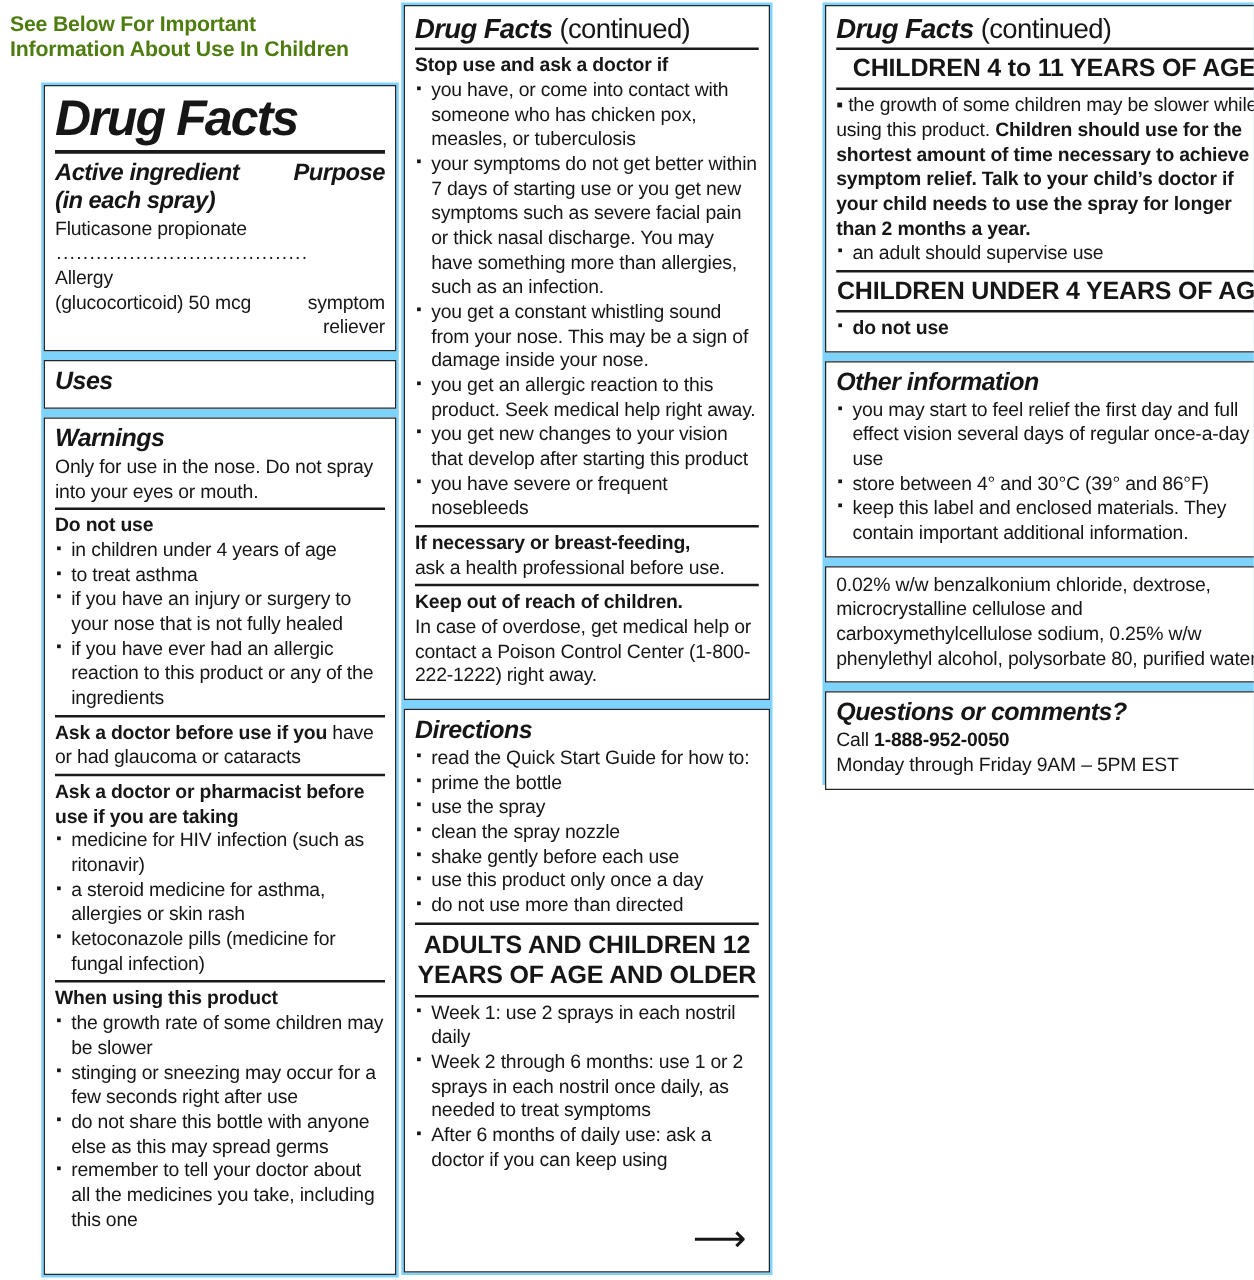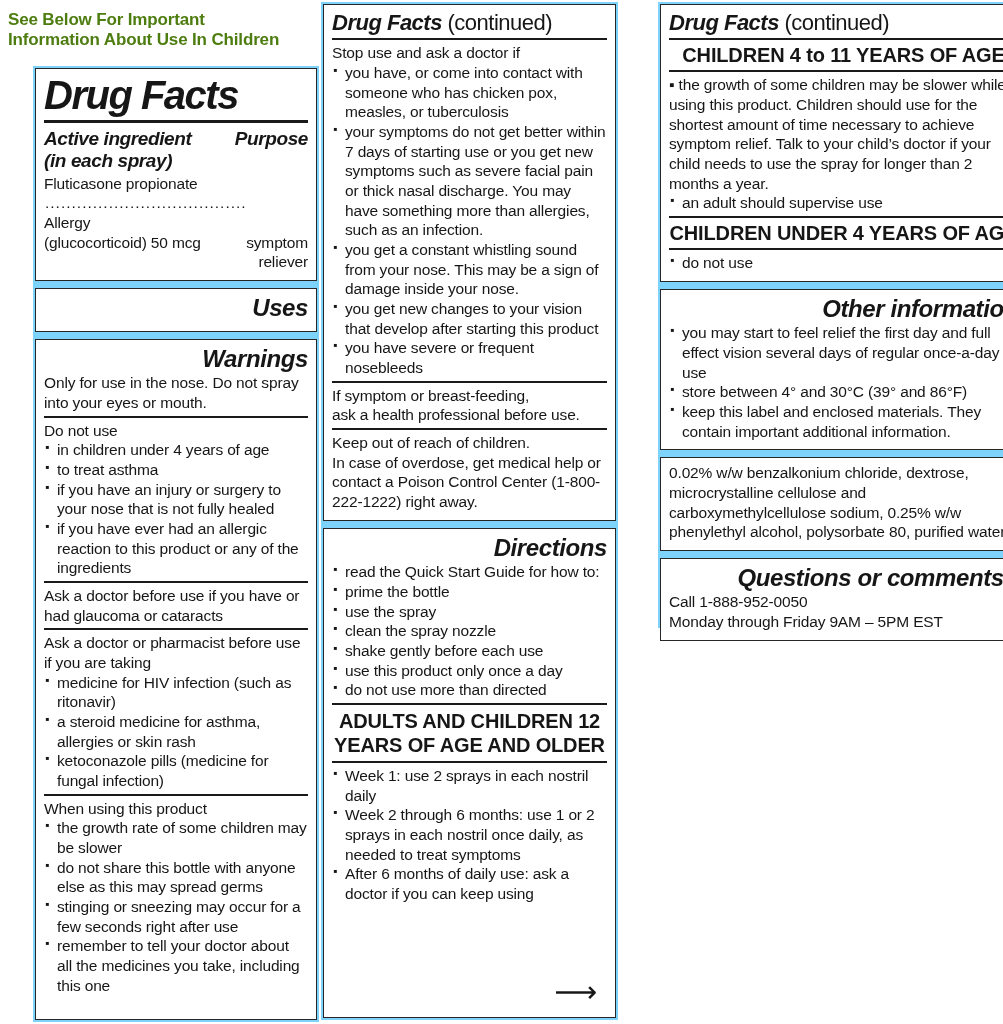--- a/index.html
+++ b/index.html
@@ -26,22 +26,22 @@
   .grow{flex:1 1 auto;}
   .flexcol{display:flex;flex-direction:column;}
   .df-title{
     font-size:40px;font-weight:bold;font-style:italic;
     letter-spacing:-1.5px;line-height:1.05;margin:0 0 4px 0;
   }
   .df-title-sm{font-size:22px;font-weight:bold;font-style:italic;letter-spacing:-0.5px;line-height:1.1;margin:1px 0 2px 0;}
   .title-suffix{font-weight:normal;font-style:normal;}
   .rule{border-top:2px solid #1a1a1a;margin:3px 0;}
   .rule-thick{border-top:3px solid #1a1a1a;margin:4px 0 5px;}
-  .sec-h{font-size:24px;font-weight:bold;font-style:italic;letter-spacing:-0.4px;margin:0 0 1px 0;line-height:1.15;text-align:right;}
-  .sub{font-weight:normal;}
+  .sec-h{font-size:20px;font-weight:bold;font-style:italic;letter-spacing:-0.4px;margin:0 0 1px 0;line-height:1.15;}
+  .sub{font-weight:bold;}
   .center-h{font-weight:bold;text-align:center;font-size:20px;line-height:1.2;margin:1px 0;}
   ul{list-style:none;margin:0;padding:0;}
   li{position:relative;padding-left:13px;}
   li::before{content:"▪";position:absolute;left:1px;top:0;font-size:12px;}
   .ai-row{display:flex;justify-content:space-between;align-items:flex-start;}
   .ai-h{font-size:19px;font-weight:bold;font-style:italic;line-height:1.15;letter-spacing:-0.4px;}
   .ing-line1{display:flex;align-items:baseline;flex-direction:column;}
   .ing-leader{flex:1;overflow:hidden;white-space:nowrap;letter-spacing:1px;padding:0 1px;}
   .ing-line2{display:flex;justify-content:space-between;}
   .ing-line3{text-align:right;}
@@ -103,42 +103,43 @@
     <ul>
       <li>medicine for HIV infection (such as ritonavir)</li>
       <li>a steroid medicine for asthma, allergies or skin rash</li>
       <li>ketoconazole pills (medicine for fungal infection)</li>
     </ul>
 
     <div class="rule"></div>
     <div class="sub">When using this product</div>
     <ul>
       <li>the growth rate of some children may be slower</li>
+      <li>stinging or sneezing may occur for a few seconds right after use</li>
       <li>do not share this bottle with anyone else as this may spread germs</li>
-      <li>stinging or sneezing may occur for a few seconds right after use</li>
       <li>remember to tell your doctor about all the medicines you take, including this one</li>
     </ul>
   </div>
 </div>
 
 <div class="dark col-mid">
 
   <div class="wbox">
     <div class="df-title-sm"><span>Drug Facts</span><span class="title-suffix"> (continued)</span></div>
     <div class="rule"></div>
     <div class="sub">Stop use and ask a doctor if</div>
     <ul>
       <li>you have, or come into contact with someone who has chicken pox, measles, or tuberculosis</li>
       <li>your symptoms do not get better within 7 days of starting use or you get new symptoms such as severe facial pain or thick nasal discharge. You may have something more than allergies, such as an infection.</li>
       <li>you get a constant whistling sound from your nose. This may be a sign of damage inside your nose.</li>
+      <li>you get an allergic reaction to this product. Seek medical help right away.</li>
       <li>you get new changes to your vision that develop after starting this product</li>
       <li>you have severe or frequent nosebleeds</li>
     </ul>
     <div class="rule"></div>
-    <p class="para"><span class="sub" style="display:block">If symptom or breast-feeding,</span><span>ask a health professional before use.</span></p>
+    <p class="para"><span class="sub" style="display:block">If necessary or breast-feeding,</span><span>ask a health professional before use.</span></p>
     <div class="rule"></div>
     <p class="para"><span class="sub" style="display:block">Keep out of reach of children.</span><span>In case of overdose, get medical help or contact a Poison Control Center (1-800-222-1222) right away.</span></p>
   </div>
 
   <div class="wbox grow flexcol">
     <div class="sec-h">Directions</div>
     <ul>
       <li>read the Quick Start Guide for how to:</li>
       <li>prime the bottle</li>
       <li>use the spray</li>

